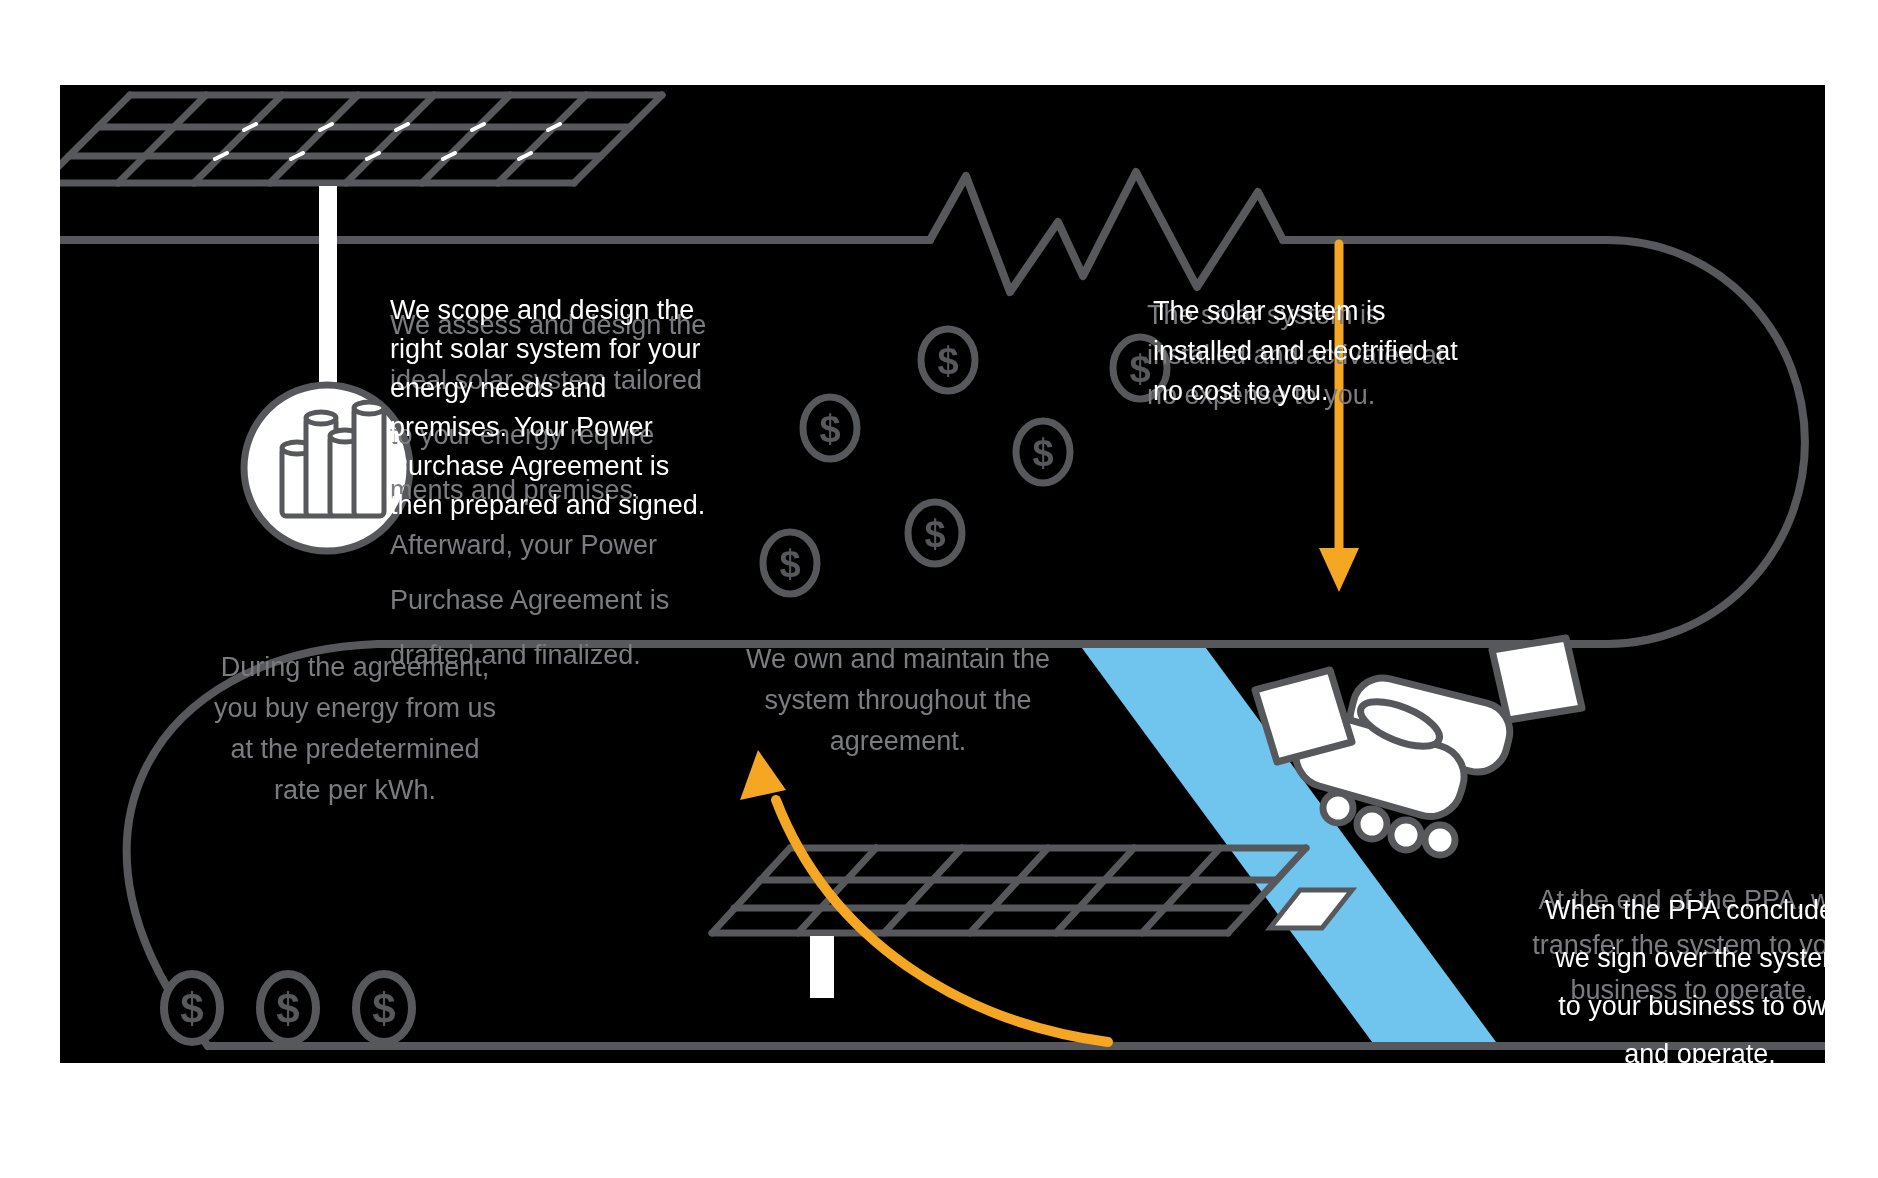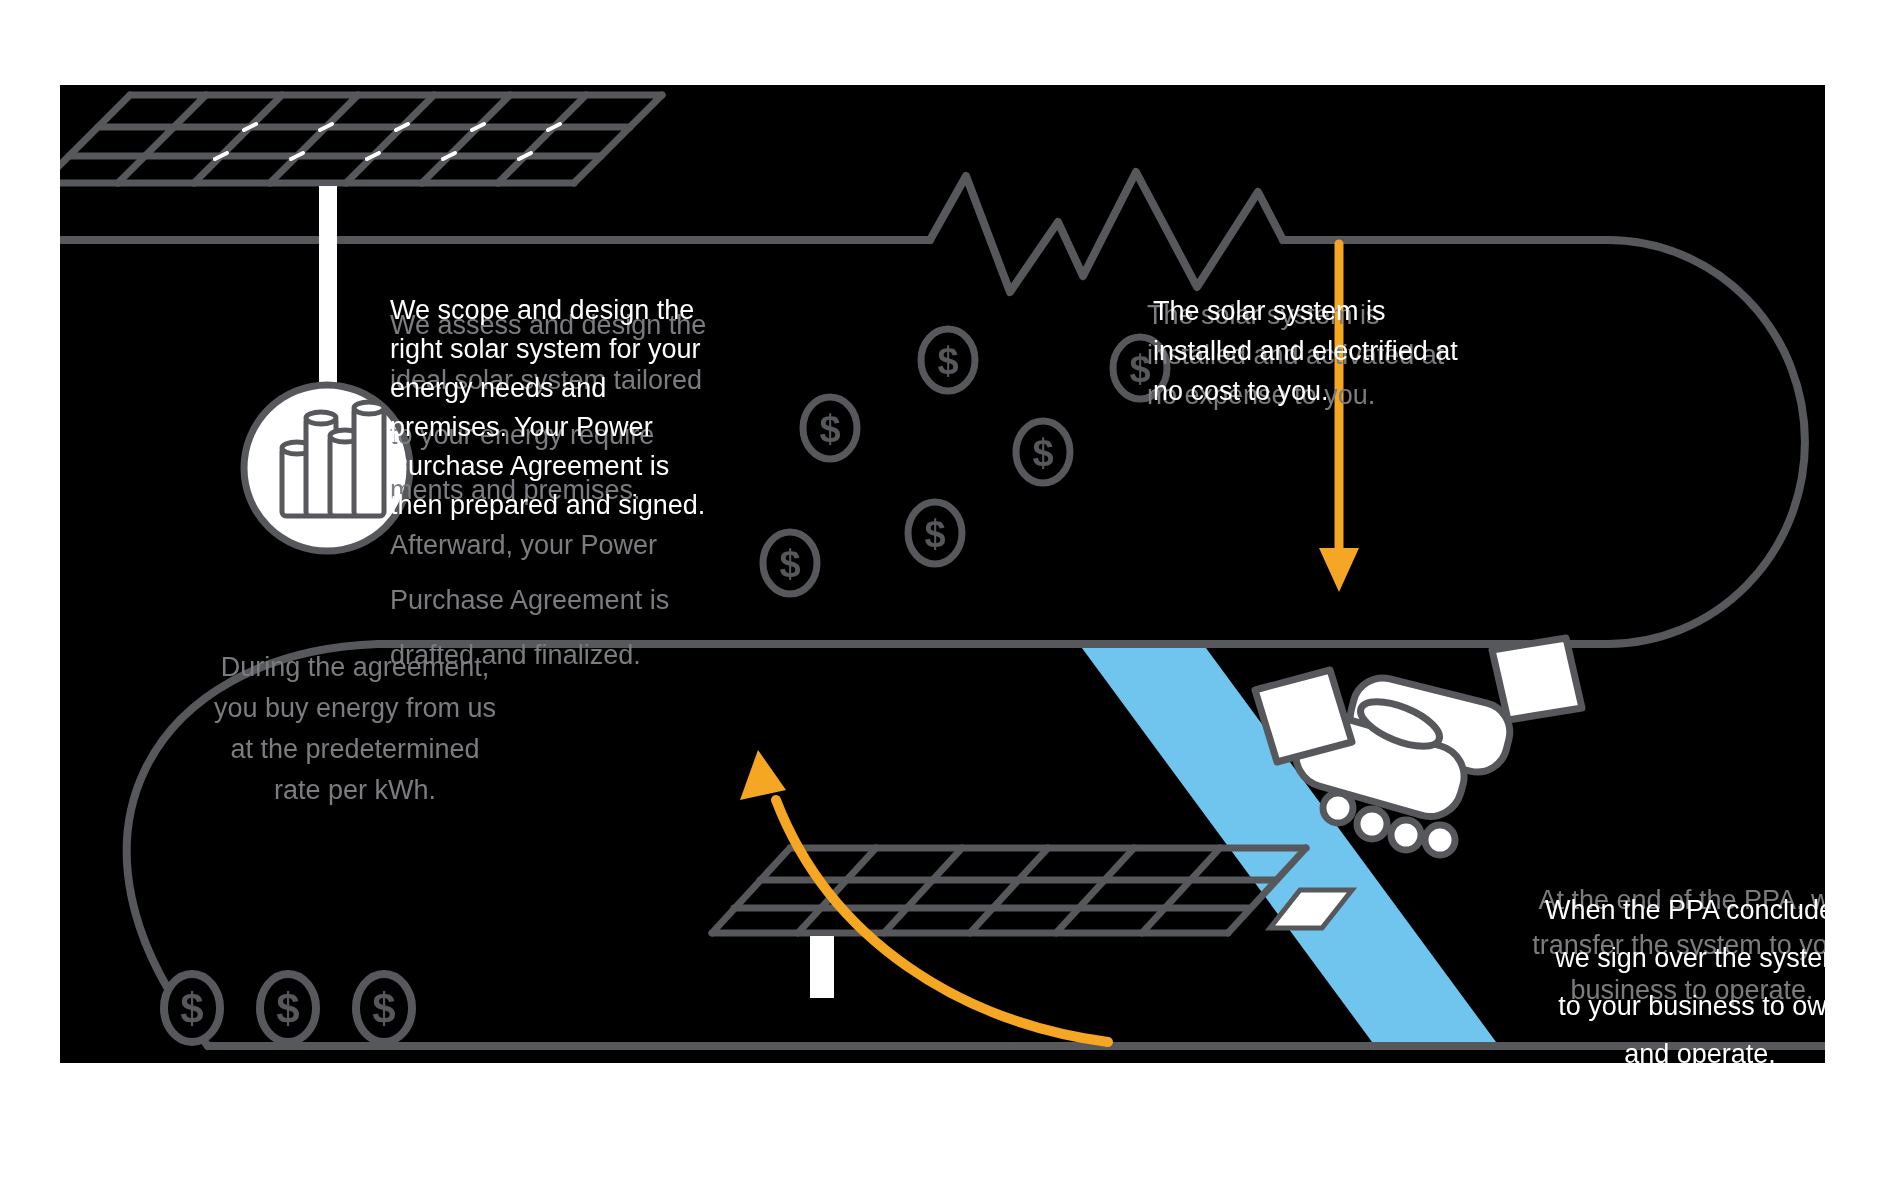--- a/index.html
+++ b/index.html
@@ -181,20 +181,23 @@
 no expense to you.</p>
     <p class="txt new b2" style="left:1093px;top:206px;">The solar system is
 installed and electrified at
 no cost to you.</p>
 
     <p class="txt old b3" style="left:115px;top:554px;margin-top:8px;">During the agreement,
 you buy energy from us
 at the predetermined
 rate per kWh.</p>
 
+    <p class="txt old b4" style="left:658px;top:554px;">We own and maintain the
+system throughout the
+agreement.</p>
 
     <p class="txt old b5" style="left:1432px;top:793px;">At the end of the PPA, we
 transfer the system to your
 business to operate.</p>
     <p class="txt new b5" style="left:1440px;top:801px;">When the PPA concludes,
 we sign over the system
 to your business to own
 and operate.</p>
 
   </div>

